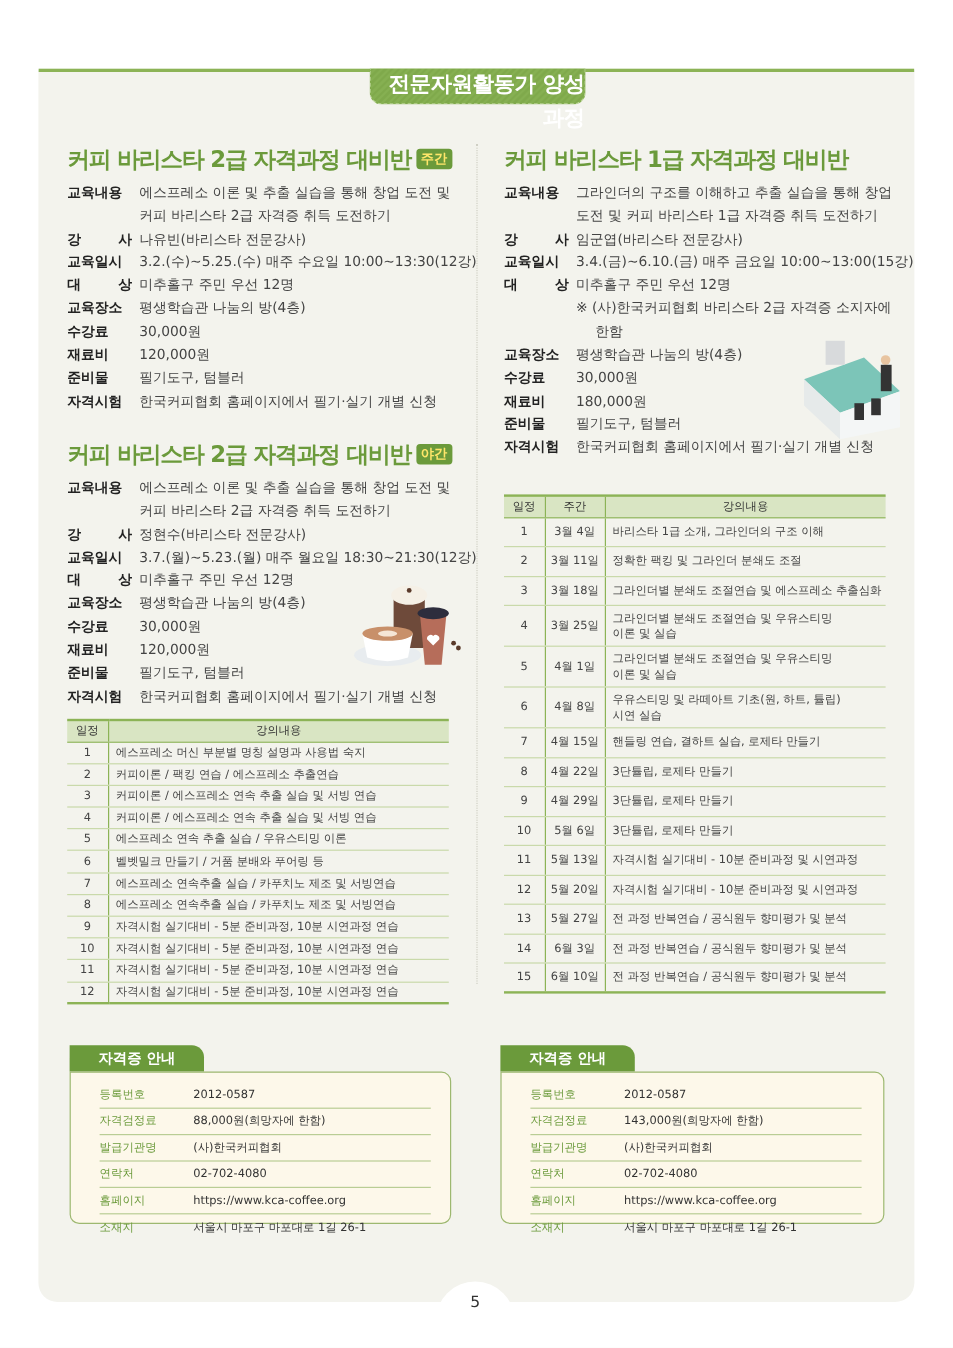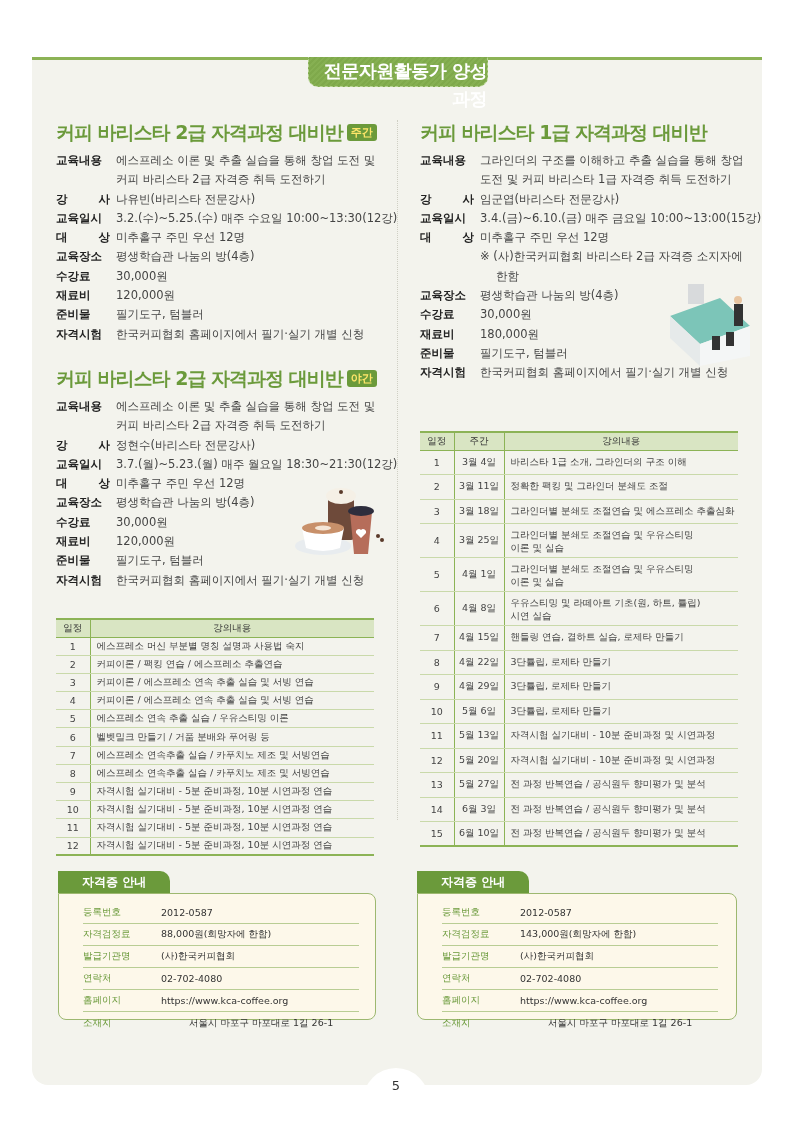--- a/index.html
+++ b/index.html
@@ -30,41 +30,41 @@
     padding: 1px 4px; border-radius: 3px; vertical-align: 3px; margin-left: 4px; letter-spacing: 0;
   }
   .info { position: absolute; font-size: 11.5px; line-height: 19.3px; }
   .info .row { display: flex; }
   .info .k { width: 56px; font-weight: bold; color: #222; white-space: nowrap; flex-shrink: 0; text-align-last: justify; padding-right: 2px; }
   .info .v { color: #444; white-space: nowrap; padding-left: 4px; }
   .info .v.cont { padding-left: 60px; }
   .info .v.note { padding-left: 60px; }
   .info .v.note2 { padding-left: 76px; text-align: right; }
 
-  table.sched { position: absolute; border-collapse: collapse; font-size: 9.5px; color: #444; margin-top: 19px; }
+  table.sched { position: absolute; border-collapse: collapse; font-size: 9.5px; color: #444; }
   table.sched th { background: #d9e5c3; color: #333; font-weight: normal; height: 18px; border-top: 2px solid #8cb356; border-bottom: 1px solid #8cb356; }
   table.sched td { height: 18.2px; border-bottom: 1px solid #c9d9aa; padding-left: 6px; }
   table.sched td.c, table.sched th.c { text-align: center; padding-left: 0; }
   table.sched .bl { border-left: 1px solid #8cb356; }
   table.sched tr:last-child td { border-bottom: 2px solid #8cb356; }
   table.sched.r td { height: 24.5px; }
   table.sched.r td.tall { height: 34px; line-height: 13px; }
 
   .cert { position: absolute; }
   .cert .tab {
     position: absolute; left: 0; top: 0; width: 112px; height: 22px; background: #6b9a3b;
     color: #fff; font-weight: bold; font-size: 12px; line-height: 22px; padding-left: 24px;
     border-radius: 0 10px 0 0;
   }
   .cert .box {
     position: absolute; left: 0; top: 22px; width: 100%; height: 127px; background: #fdf8ea;
     border: 1px solid #9db870; border-radius: 0 8px 8px 8px; padding: 8px 0 0 24px;
   }
   .cert .crow { display: flex; font-size: 9.5px; height: 22px; align-items: center; border-bottom: 1px solid #b9cd94; width: 276px; }
-  .cert .crow:last-child { border-bottom: none; gap: 28px; }
+  .cert .crow:last-child { border-bottom: none; }
   .cert .ck { width: 78px; color: #6b9a3b; }
   .cert .cv { color: #333; }
 
   .page-tab {
     position: absolute; left: 363px; top: 1068px; width: 66px; height: 34px;
     background: #fff; border-radius: 33px 33px 0 0;
   }
   .page-num { position: absolute; left: 363px; top: 1078px; width: 66px; text-align: center; font-size: 13px; color: #333; }
 
   .illus { position: absolute; }

